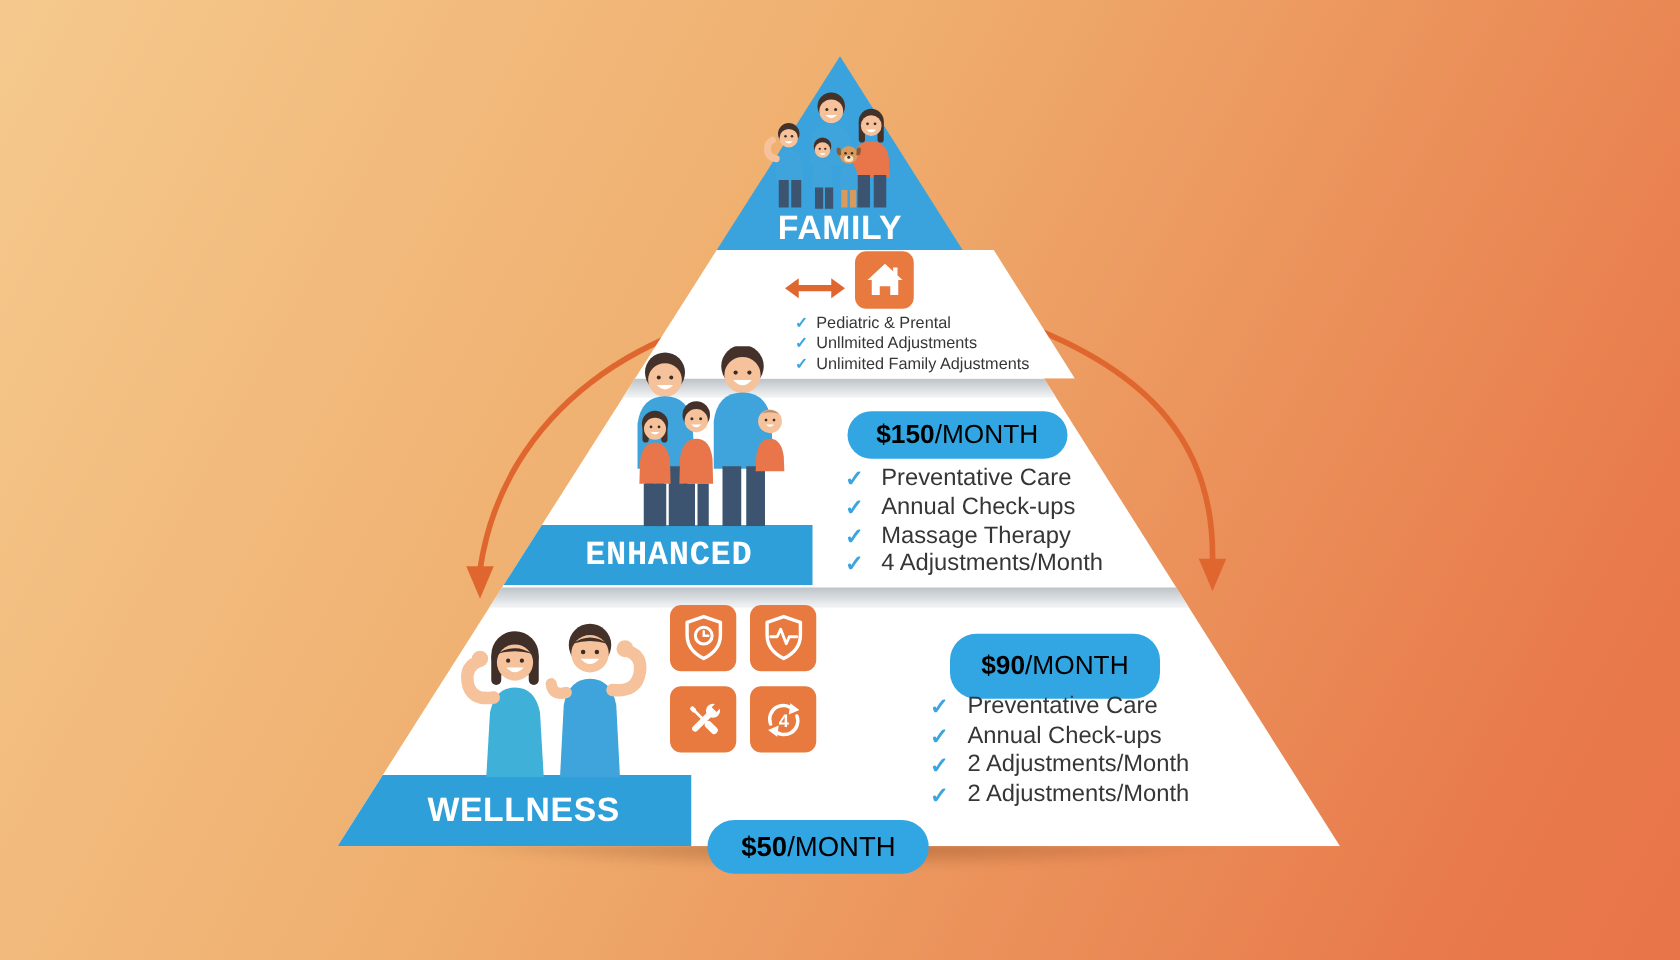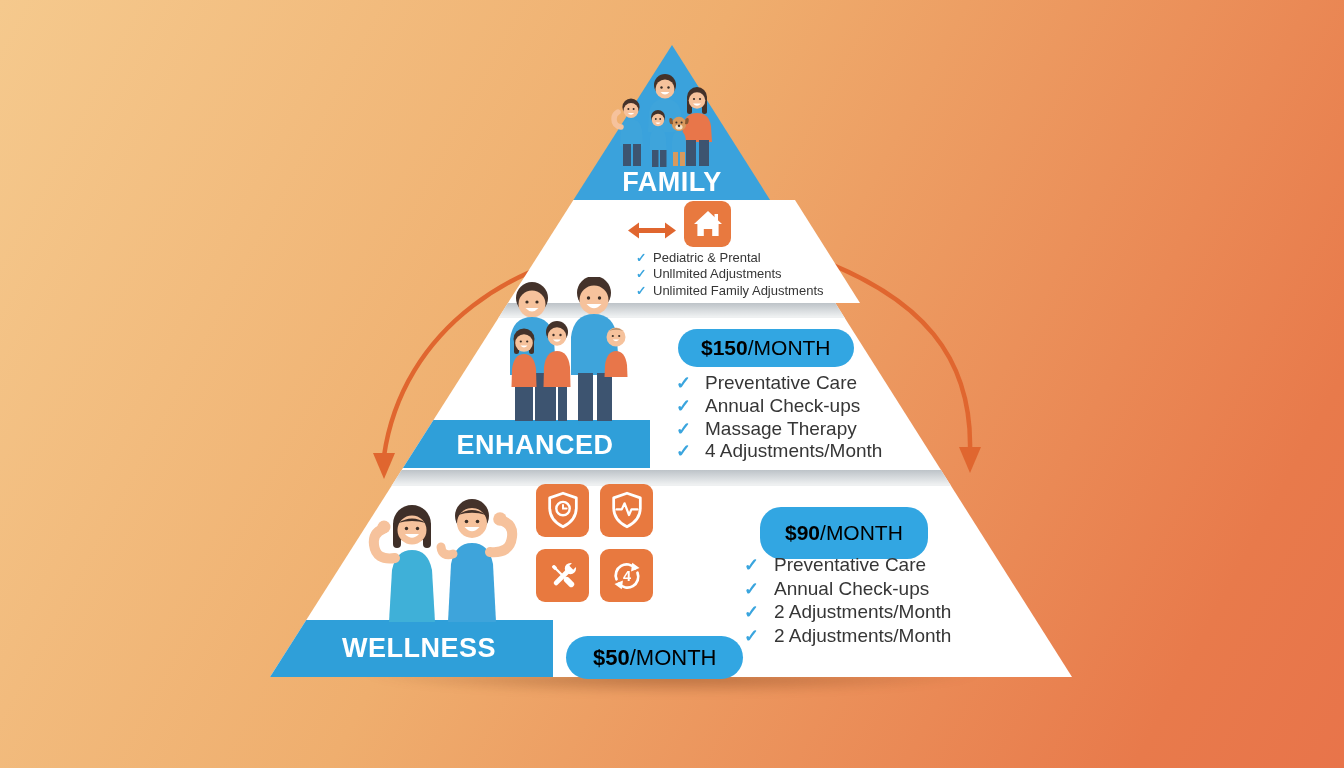--- a/index.html
+++ b/index.html
@@ -22,28 +22,28 @@
   .sep2{top:470px;height:16px;}
   .band{position:absolute;background:#2f9fd9;}
   .band-enhanced{top:420px;left:0;width:650px;height:48px;}
   .band-wellness{top:620px;left:0;width:553px;height:57px;}
   
   .family-panel{position:absolute;left:598px;top:200px;width:262px;height:103px;background:#fff;z-index:3;
     clip-path:polygon(0 0,197px 0,262px 103px,0 103px);}
   .content{position:absolute;left:0;top:0;width:1344px;height:768px;z-index:4;pointer-events:none;}
   .band-label{position:absolute;color:#fff;font-weight:800;font-size:27px;letter-spacing:.5px;text-align:center;}
   .lbl-family{left:572px;top:167px;width:200px;}
-  .lbl-enhanced{left:420px;top:430px;width:230px;}
+  .lbl-enhanced{left:420px;top:430px;width:230px;font-family:Liberation Mono, monospace;}
   .lbl-wellness{left:290px;top:633px;width:258px;}
   .pill{position:absolute;display:flex;align-items:center;background:#32a6e2;color:#000000;
         border-radius:21px;font-weight:800;}
   .pill .sfx{font-weight:400;}
   .pill-150{left:678px;top:329px;height:38px;padding:0 23px;font-size:21px;}
   .pill-90{left:760px;top:507px;height:52px;padding:0 25px;font-size:21px;}
-  .pill-50{left:566px;top:636px;height:43px;padding:0 27px;font-size:22px;border-radius:22px;}
+  .pill-50{left:566px;top:656px;height:43px;padding:0 27px;font-size:22px;border-radius:22px;}
   .list{position:absolute;color:#363636;}
   .row{display:flex;align-items:center;}
   .ck{color:#3aa5de;font-weight:700;flex:none;}
   .list-sm{left:636px;top:249px;}
   .list-sm .row{height:16.6px;font-size:13px;}
   .list-sm .ck{width:17px;font-size:12.5px;}
   .list-md{left:676px;top:372px;}
   .list-md .row{height:22.7px;font-size:19px;}
   .list-md .ck{width:29px;font-size:18px;}
   .list-bt{left:744px;top:553px;}

